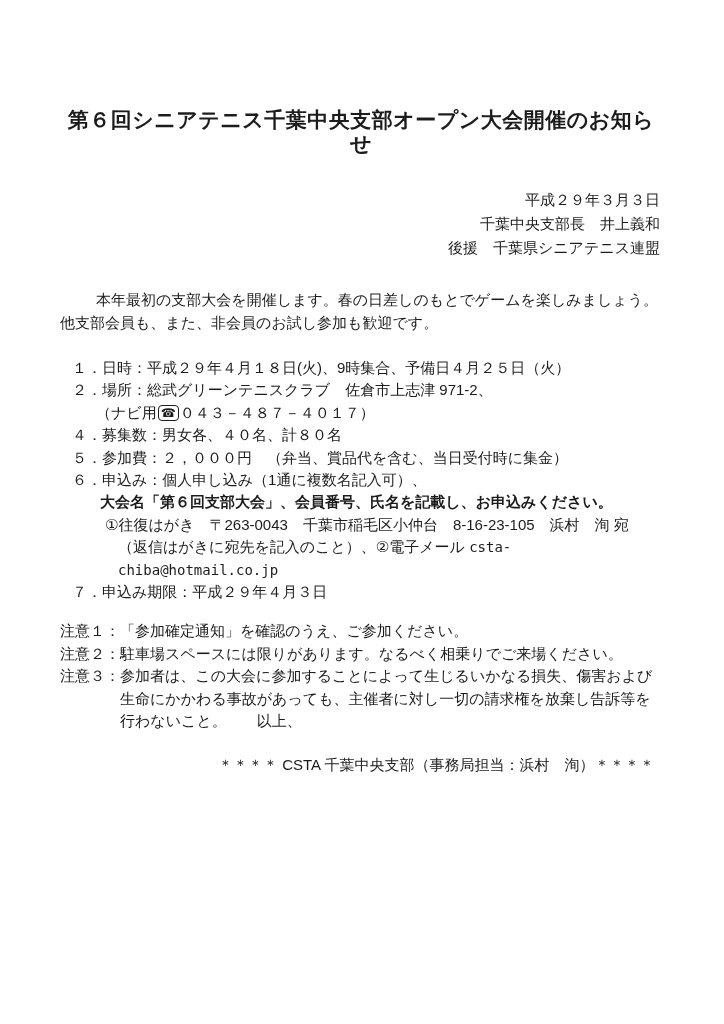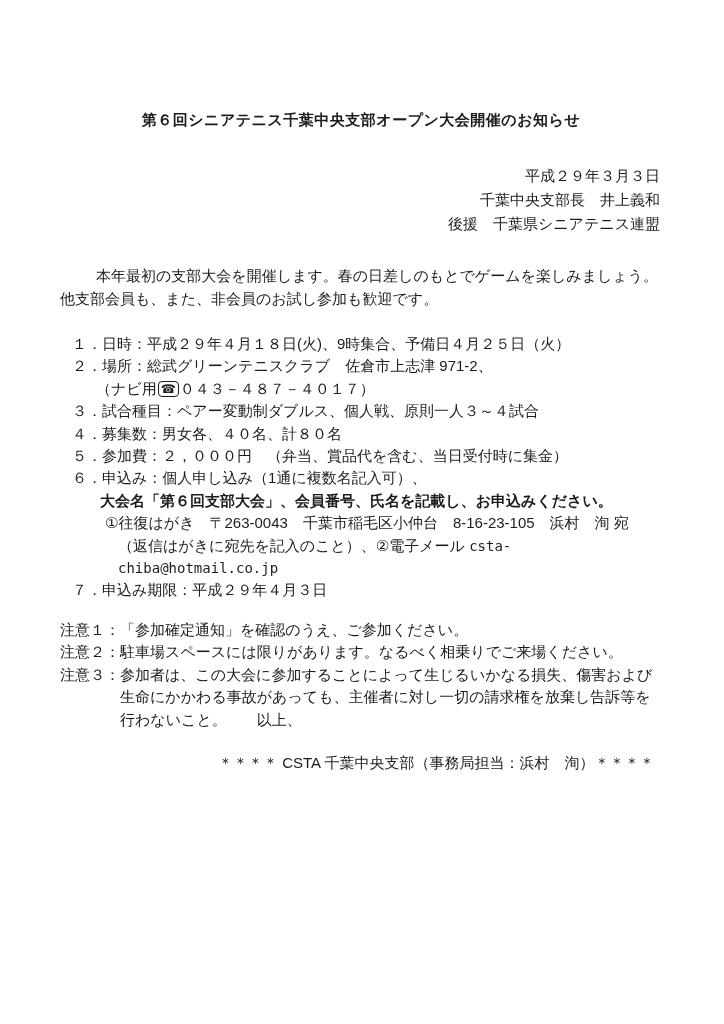--- a/index.html
+++ b/index.html
@@ -19,21 +19,21 @@
   .page {
     box-sizing: border-box;
     width: 724px;
     height: 1024px;
     padding: 108px 62px 0 60px;
     background: #ffffff;
   }
   .doc-title {
     text-align: center;
     font-weight: bold;
-    font-size: 15px;
+    font-size: 21px;
     line-height: 24px;
     letter-spacing: 0.5px;
     margin: 0 0 14px 0;
   }
   .header-block {
     text-align: right;
     line-height: 24px;
     padding-right: 2px;
     margin-top: 32px;
   }
@@ -103,21 +103,20 @@
     <div class="line">他支部会員も、また、非会員のお試し参加も歓迎です。</div>
   </div>
 
   <div class="num-list">
     <div class="line"><span>１．日時：平成２９年４月１８日(火)、</span><b>9時集合</b><span>、予備日４月２５日（火）</span></div>
 
     <div class="line">２．場所：総武グリーンテニスクラブ　佐倉市上志津 971-2、</div>
 
     <div class="line sub-1"><span>（ナビ用</span><span class="tel-mark">☎</span><span>０４３－４８７－４０１７）</span></div>
 
-    <div class="line">３．試合種目：ペアー変動制ダブルス、個人戦、原則一人３～４試合</div>
     <div class="line">４．募集数：男女各、４０名、計８０名</div>
     <div class="line">５．参加費：２，０００円　（弁当、賞品代を含む、当日受付時に集金）</div>
     <div class="line">６．申込み：個人申し込み（1通に複数名記入可）、</div>
     <div class="line sub-2">大会名「第６回支部大会」、会員番号、氏名を記載し、お申込みください。</div>
     <div class="line sub-3">①往復はがき　〒263-0043　千葉市稲毛区小仲台　8-16-23-105　浜村　洵 宛</div>
 
     <div class="line sub-4"><span>（返信はがきに宛先を記入のこと）、②電子メール </span><span class="mono">csta-chiba@hotmail.co.jp</span></div>
 
     <div class="line"><b>７．申込み期限：平成２９年４月３日</b></div>
   </div>

